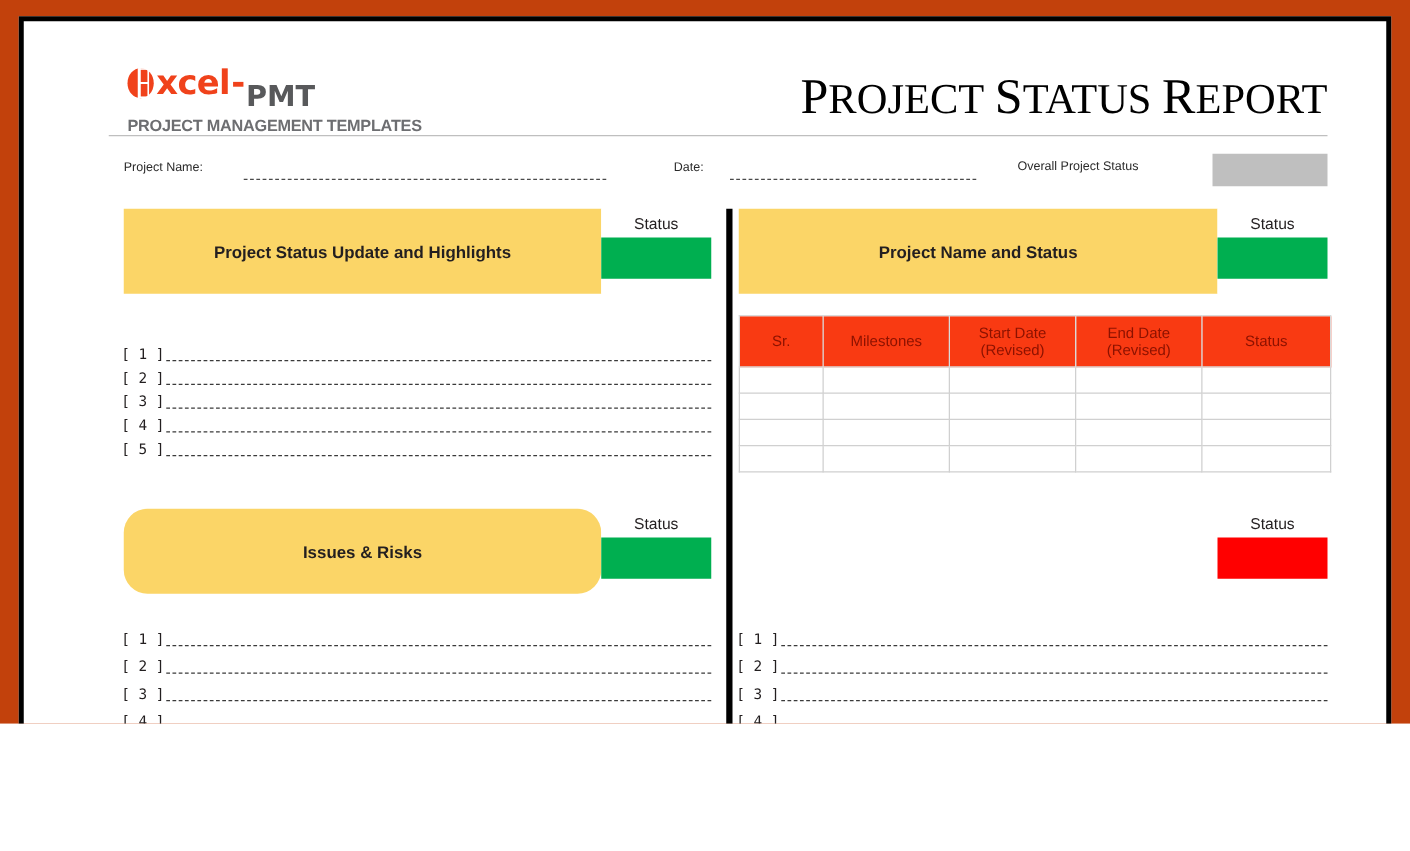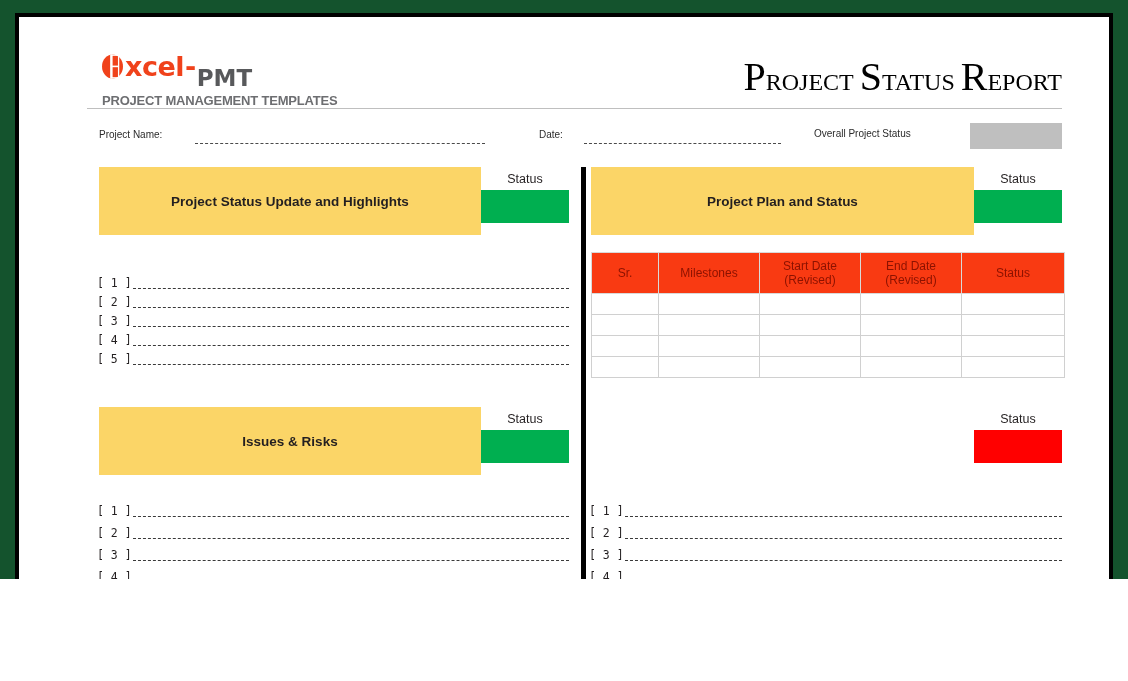--- a/index.html
+++ b/index.html
@@ -10,21 +10,21 @@
   }
   body {
     font-family: "Liberation Sans", sans-serif;
     -webkit-font-smoothing: antialiased;
   }
 
   .screen {
     position: relative;
     width: 1128px;
     height: 579px;
-    background: #14532d;
+    background: #c2410c;
     overflow: hidden;
   }
 
   
   .page-frame {
     position: absolute;
     left: 15px;
     top: 13px;
     width: 1098px;
     height: 653px;
@@ -84,21 +84,21 @@
   .report-title {
     position: absolute;
     right: 0px;
     top: 22px;
     font-family: "Liberation Serif", serif;
     color: #000000;
     white-space: nowrap;
     line-height: 1;
   }
   .report-title .big { font-size: 40px; }
-  .report-title .small { font-size: 24px; }
+  .report-title .small { font-size: 34px; }
 
   .header-rule {
     position: absolute;
     left: 68px;
     top: 91px;
     width: 975px;
     height: 1px;
     background: #bfbfbf;
   }
 
@@ -328,21 +328,21 @@
           <span class="dashed-rule"></span>
         </div>
         <div class="dashed-item">
           <span class="dashed-num">[ 5 ]</span>
           <span class="dashed-rule"></span>
         </div>
       </div>
 
       <div class="panel" style="left:504px; top:12px; width:471px;">
         <div class="panel-head">
-          <div class="panel-title" style="width:383px;">Project Plan and Status</div>
+          <div class="panel-title" style="width:383px;">Project Name and Status</div>
           <div class="panel-status-col" style="width:88px;">
             <div class="panel-status-label">Status</div>
             <div class="panel-status-bar" style="background:#00AF50;"></div>
           </div>
         </div>
       </div>
 
       <table class="milestone-table" style="left:504px; top:97px; width:471px;">
         <thead>
           <tr>
@@ -392,21 +392,21 @@
             <td></td>
             <td></td>
             <td></td>
             <td></td>
           </tr>
         </tbody>
       </table>
 
       <div class="panel" style="left:12px; top:252px; width:470px;">
         <div class="panel-head">
-          <div class="panel-title" style="width:382px;">Issues &amp; Risks</div>
+          <div class="panel-title" style="width:382px;border-radius:19px;">Issues &amp; Risks</div>
           <div class="panel-status-col" style="width:88px;">
             <div class="panel-status-label">Status</div>
             <div class="panel-status-bar" style="background:#00AF50;"></div>
           </div>
         </div>
       </div>
 
       <div class="dashed-list" style="left:10px; top:343px; width:472px;">
         <div class="dashed-item" style="height:22px;">
           <span class="dashed-num">[ 1 ]</span>

